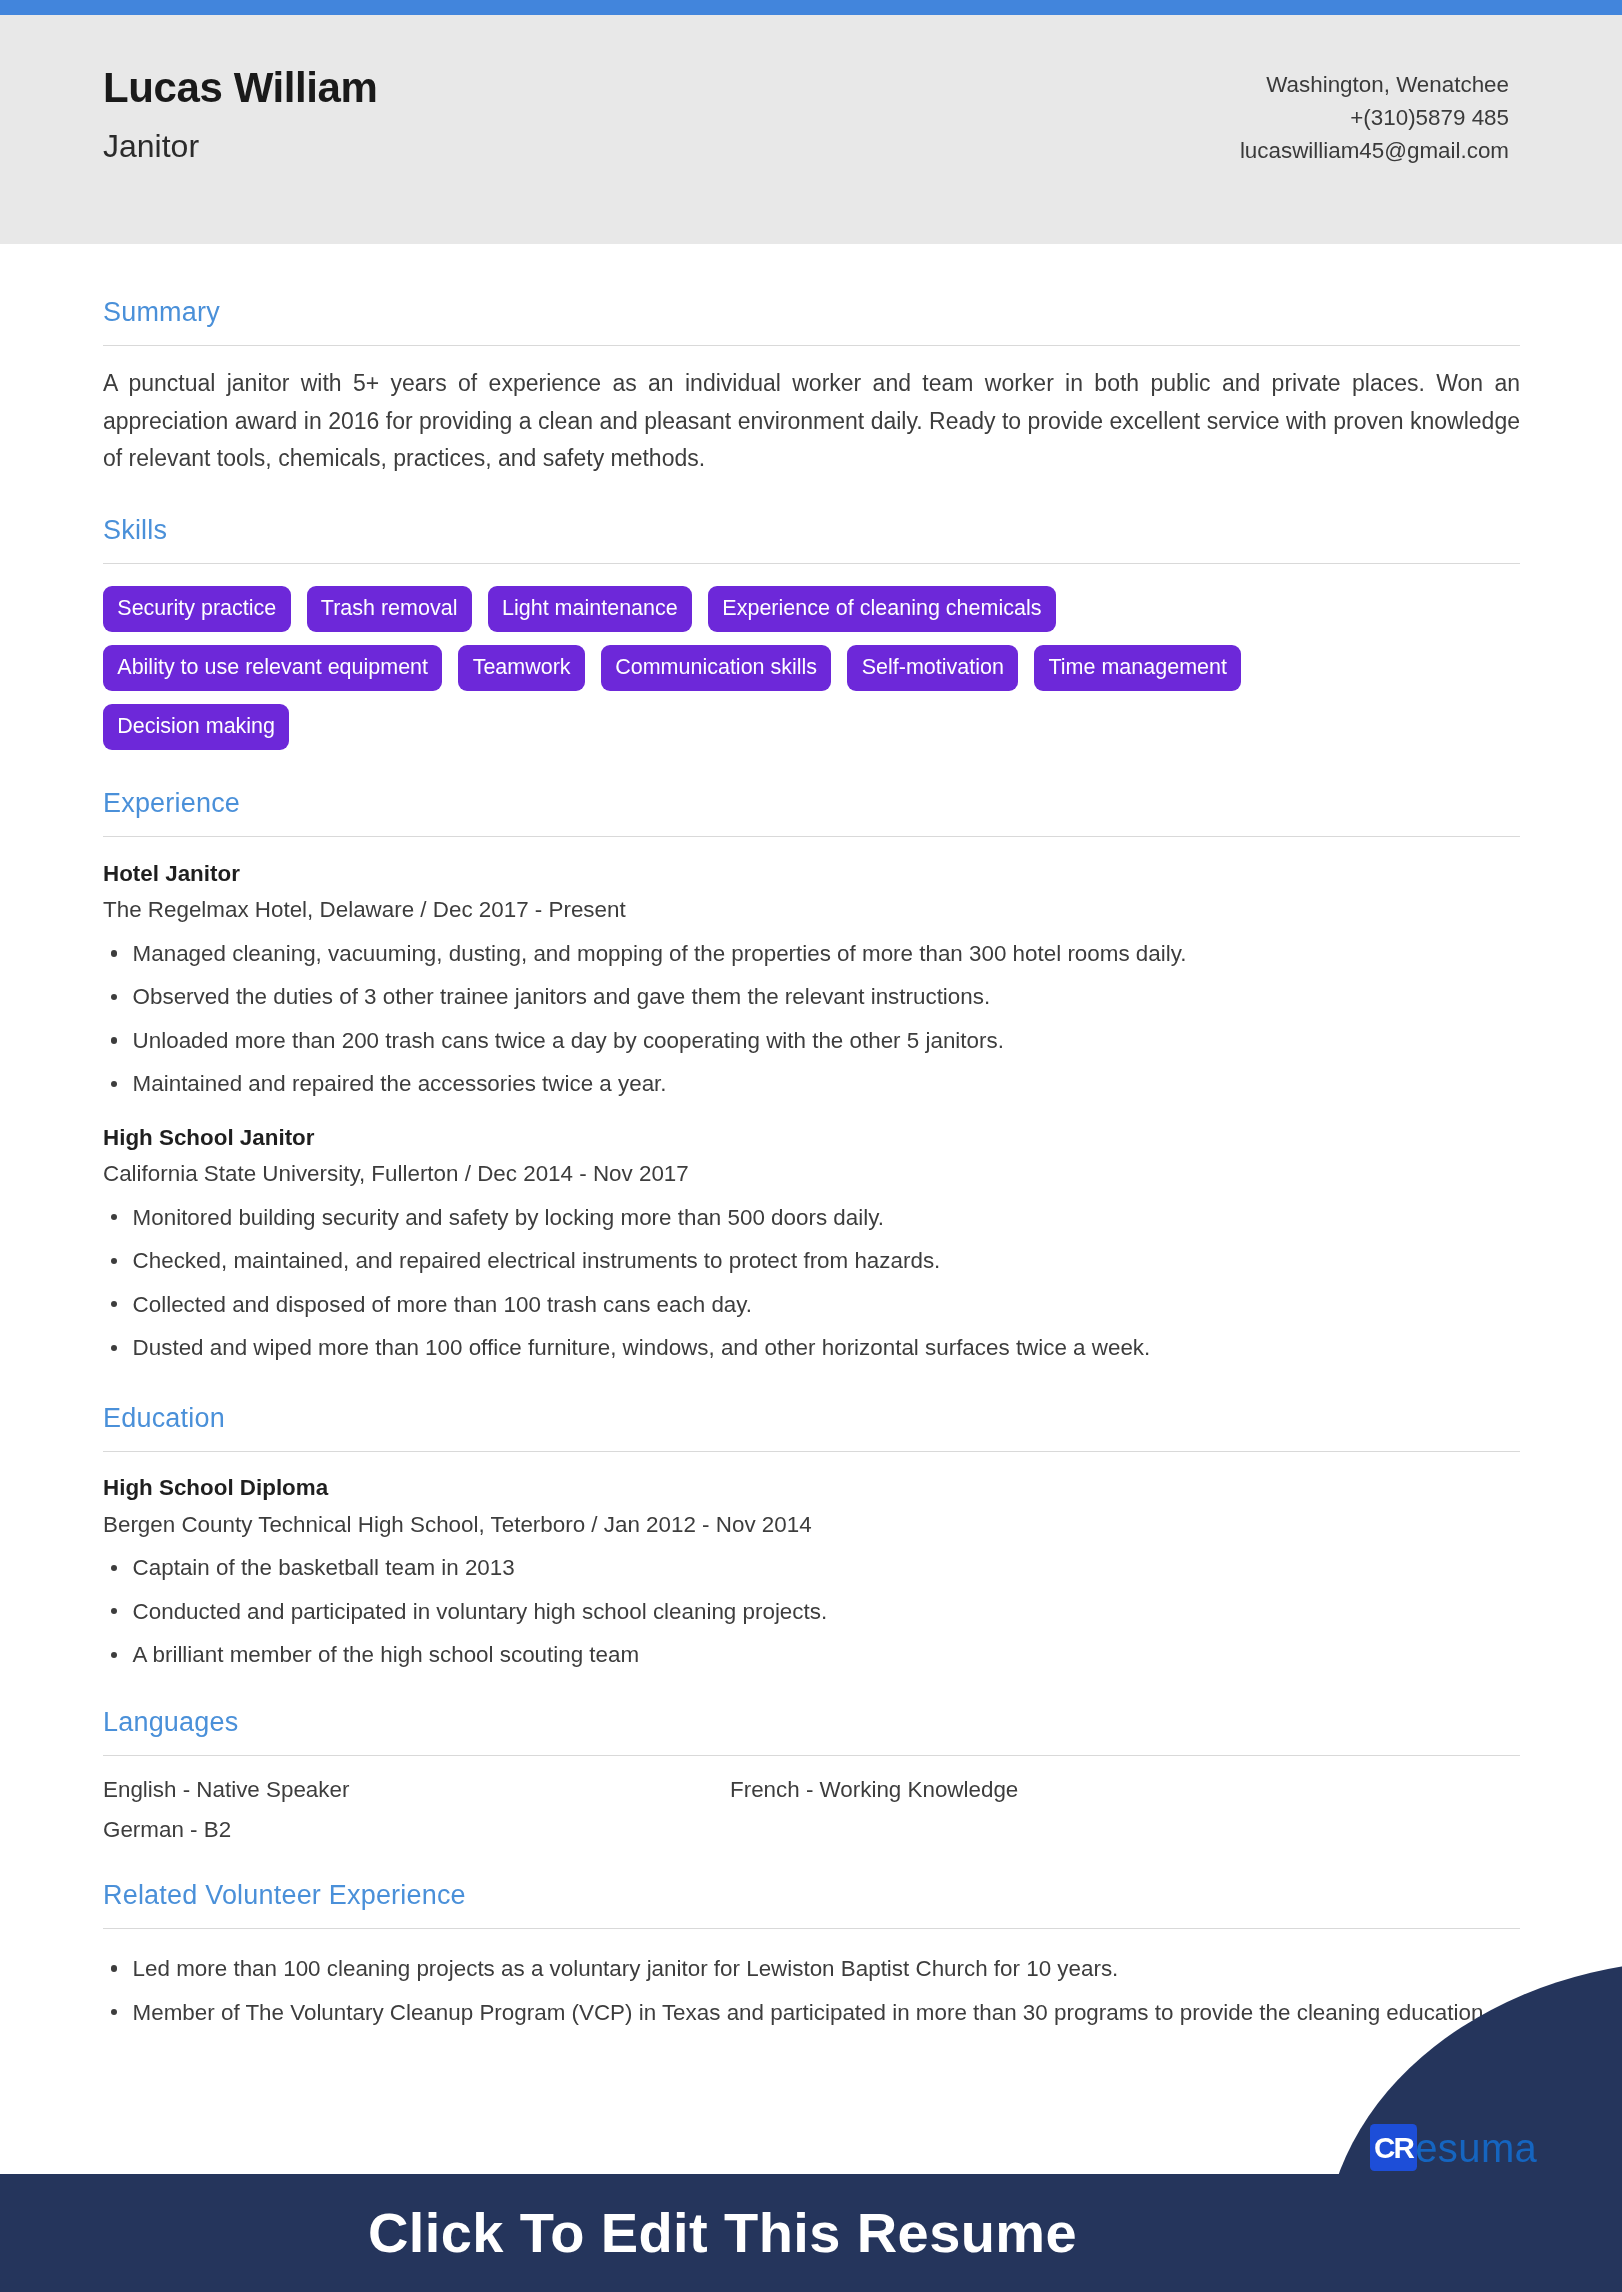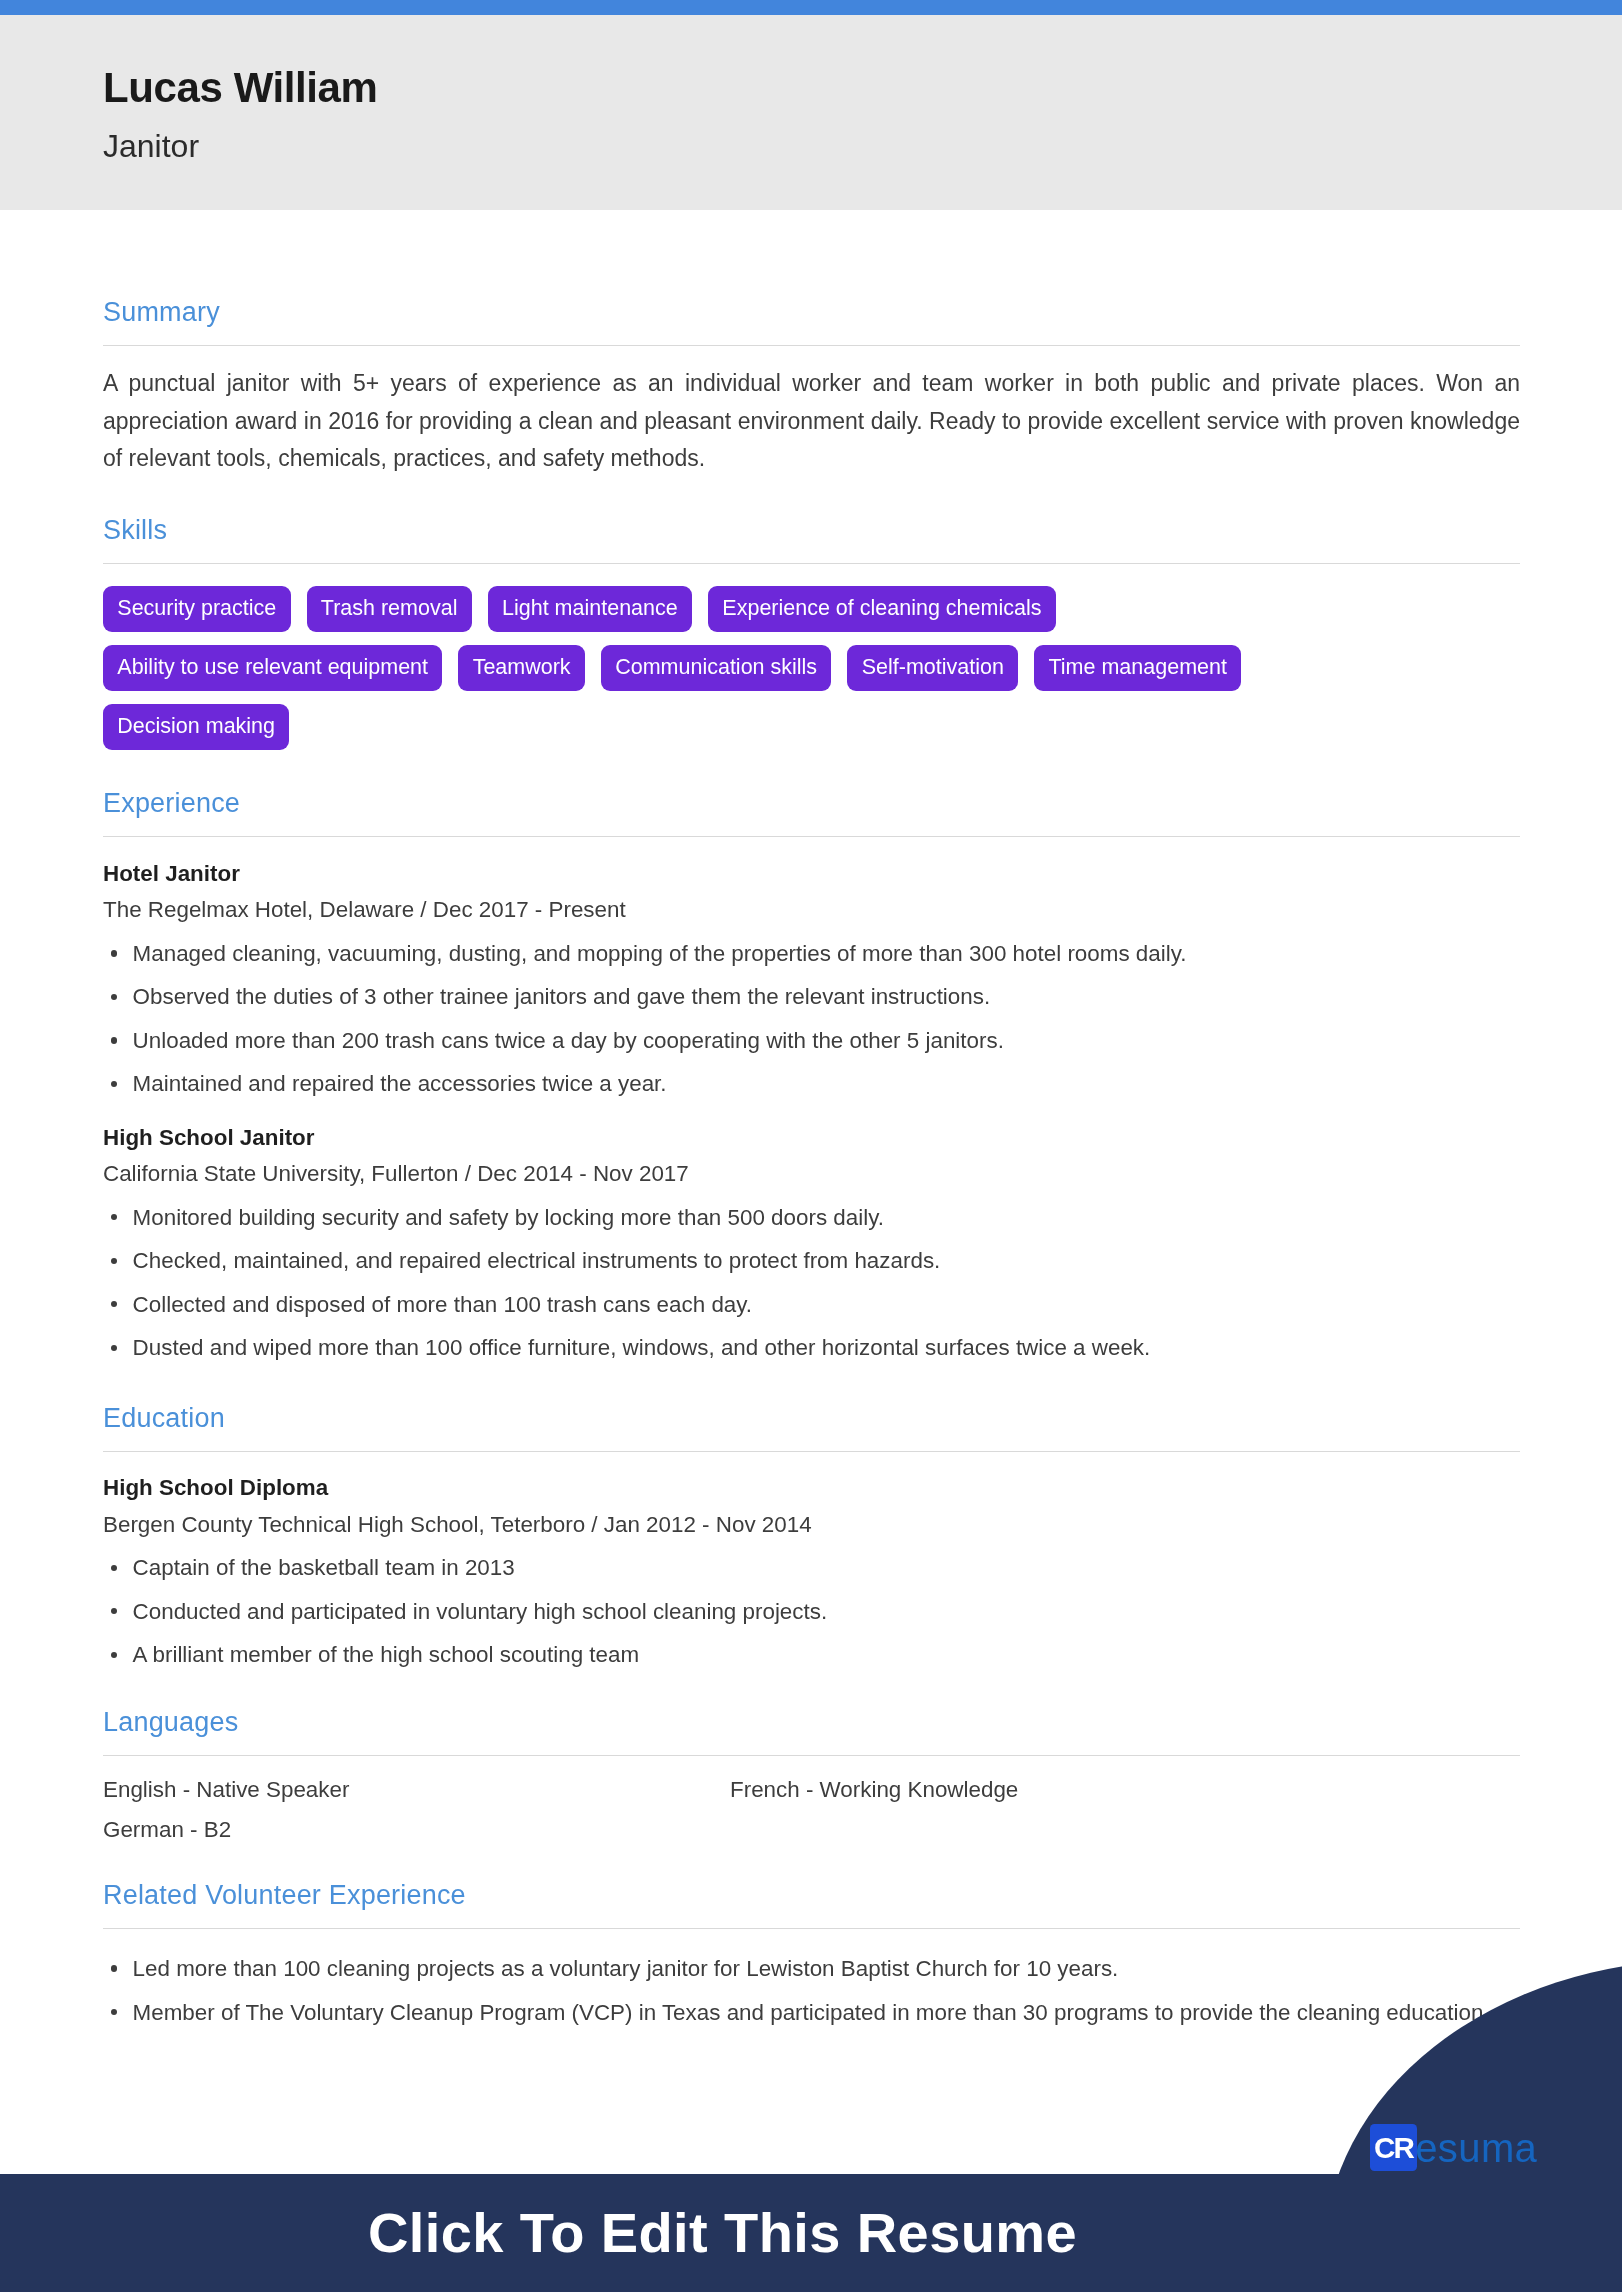--- a/index.html
+++ b/index.html
@@ -28,21 +28,21 @@
     width: 1623px;
     height: 15px;
     background: #4285dc;
   }
 
   
   .header {
     position: absolute;
     top: 15px; left: 0;
     width: 1623px;
-    height: 195px;
+    height: 229px;
     background: #e8e8e8;
     display: flex;
     align-items: flex-start;
     justify-content: space-between;
     padding: 49px 114px 4px 103px;
   }
 
   .header-left { display: flex; flex-direction: column; }
 
   .name {
@@ -272,20 +272,25 @@
 <body>
 
 <div class="page">
 
   <div class="top-bar"></div>
 
   <div class="header">
     <div class="header-left">
       <div class="name">Lucas William</div>
       <div class="job-title">Janitor</div>
+    </div>
+    <div class="header-right">
+      <div class="contact-line">Washington, Wenatchee</div>
+      <div class="contact-line">+(310)5879 485</div>
+      <div class="contact-line">lucaswilliam45@gmail.com</div>
     </div>
   </div>
 
   <div class="content">
 
     <div class="section">
       <div class="section-title">Summary</div>
       <div class="section-rule"></div>
       <div class="summary-text">A punctual janitor with 5+ years of experience as an individual worker and team worker in both public and private places. Won an appreciation award in 2016 for providing a clean and pleasant environment daily. Ready to provide excellent service with proven knowledge of relevant tools, chemicals, practices, and safety methods.</div>
     </div>

